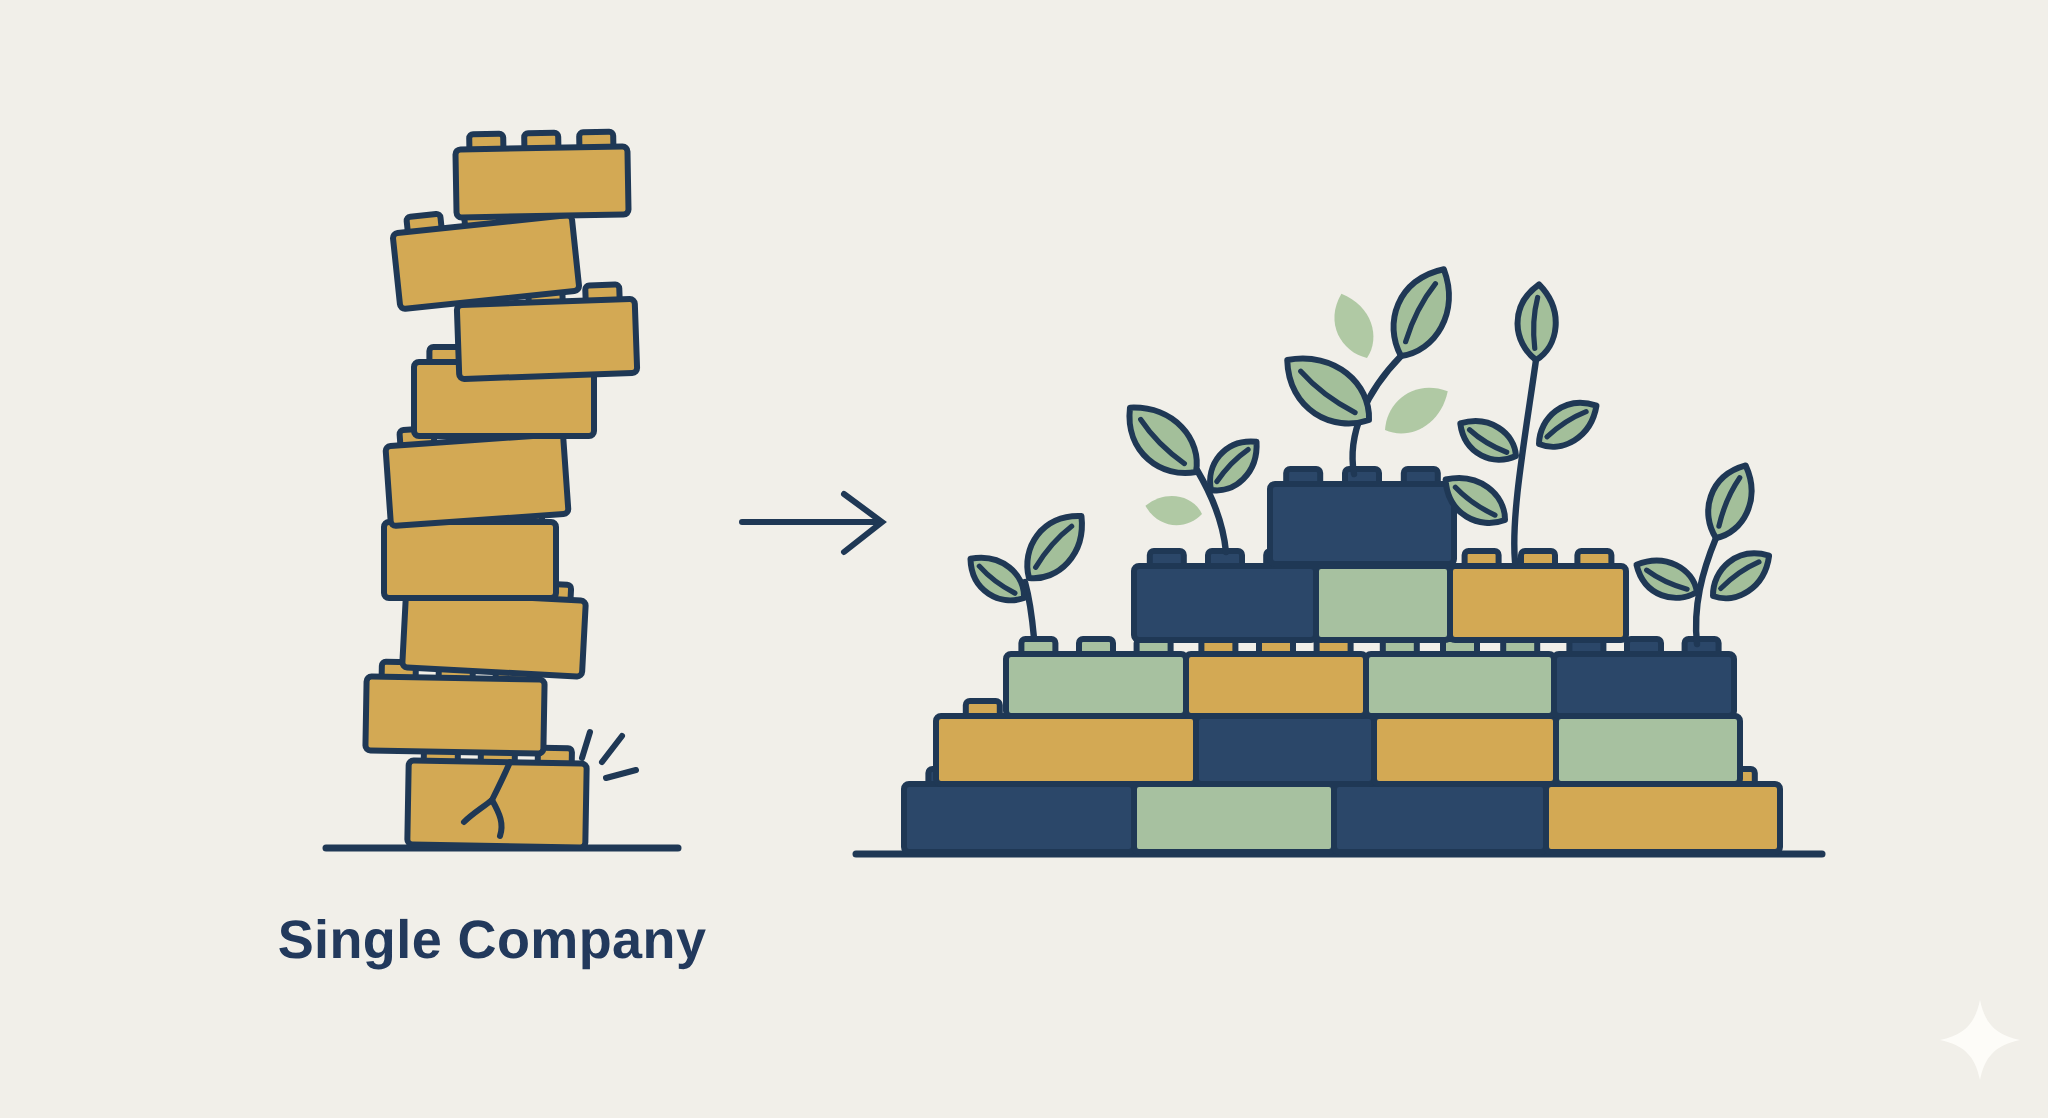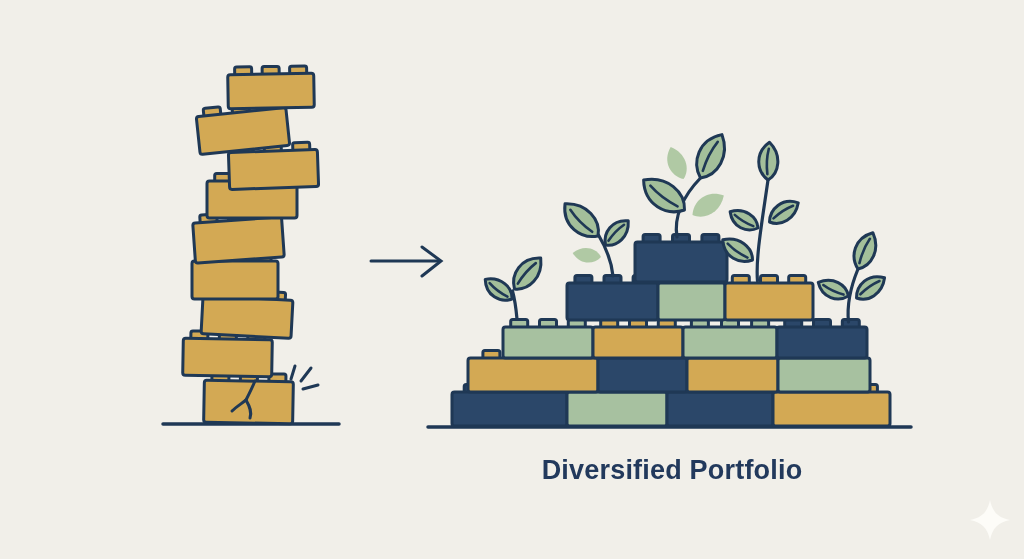--- a/index.html
+++ b/index.html
@@ -244,14 +244,14 @@
         <path class="stem" d="M848.5 322 C846.5 303 851 286 858 269"></path>
         <use href="#leaf" transform="translate(858 269) rotate(26) scale(0.85)"></use>
         <use href="#leaf" transform="translate(848.5 296) rotate(-62) scale(0.72)"></use>
         <use href="#leaf" transform="translate(856.5 298) rotate(58) scale(0.75)"></use>
       </g>
     </g>
 
     <path class="sparkle" d="M990 500 C992.5 512 998 517.5 1010 520 C998 522.5 992.5 528 990 540 C987.5 528 982 522.5 970 520 C982 517.5 987.5 512 990 500 Z"></path>
   </svg>
 
-  <div class="label" style="left:672px">Diversified Portfolio</div>
+  <div class="label" style="left:246px">Single Company</div>
 </div>
 
 </body></html>

